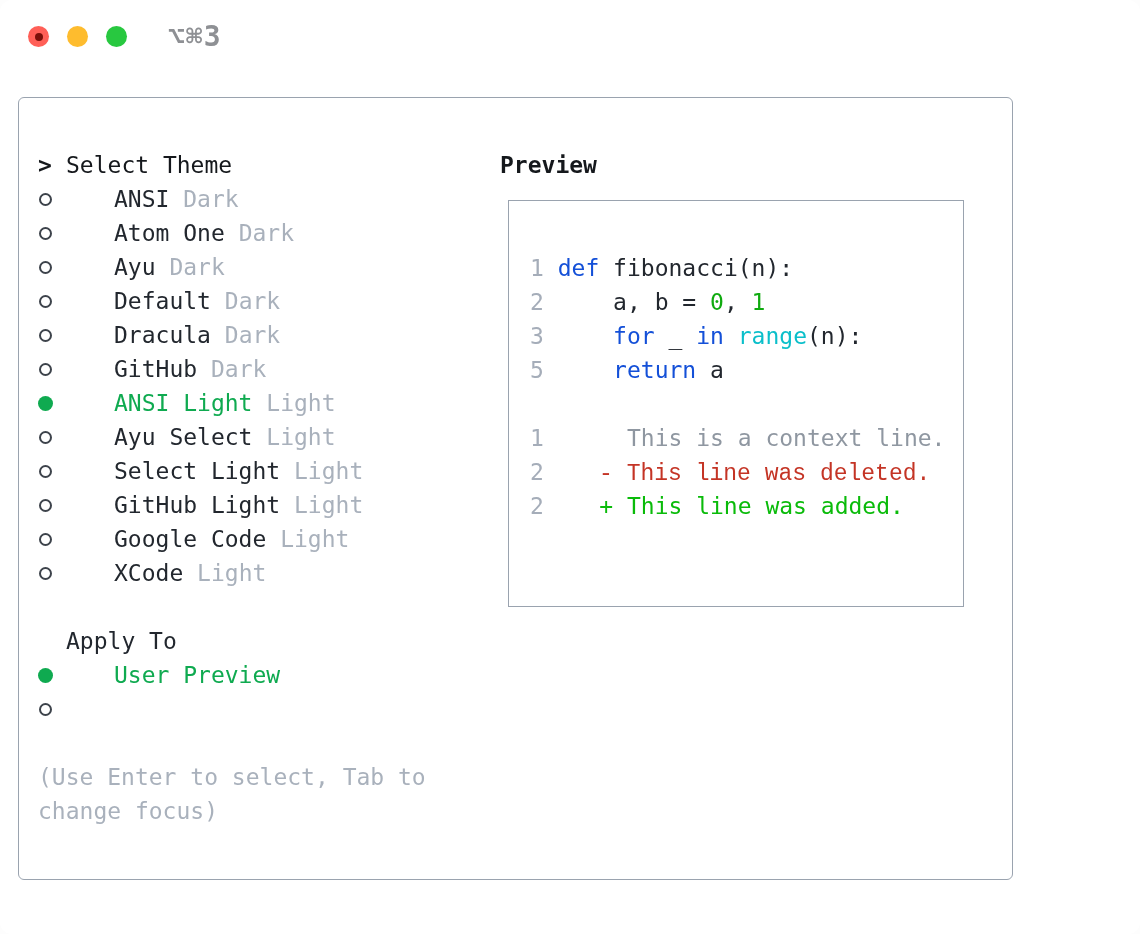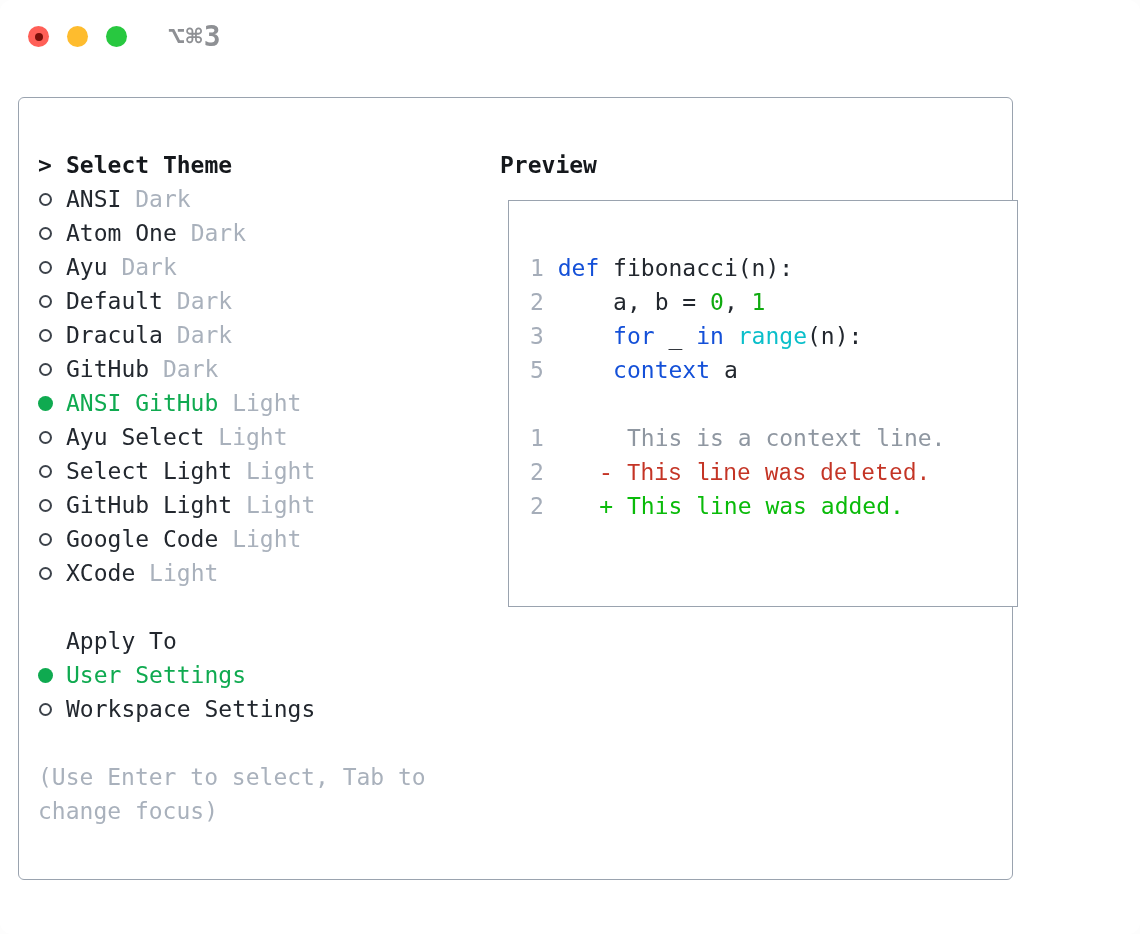--- a/index.html
+++ b/index.html
@@ -29,33 +29,33 @@
   
   .frame{position:absolute;left:18px;top:97px;width:995px;height:783px;
       border:1.5px solid var(--frame);border-radius:6px;background:#fff;
       padding:50px 0 0 19px;display:flex;font-size:23px;line-height:34px;}
   .leftcol{width:462px;flex:none;}
   .rightcol{flex:1;}
 
   .row{white-space:pre;height:34px;display:flex;align-items:center;color:var(--text-dark);}
   .marker{display:inline-flex;width:28px;flex:none;align-items:center;}
   .prompt{font-weight:bold;color:var(--bold-dark);}
-  .bold{font-weight:bold;color:var(--bold-dark);}
+  .bold{font-weight:normal;color:var(--bold-dark);}
   .dot{display:inline-block;width:13px;height:13px;border-radius:50%;
       border:2px solid var(--marker);margin-left:1px;}
   .dot.filled{border:none;width:15px;height:15px;background:var(--select-green);margin-left:0;}
-  .tname{color:var(--text-dark);}
+  .tname{color:var(--text-dark);margin-left:48px;}
   .tname.selected{color:var(--select-green);}
   .tvariant{color:var(--muted);}
   .blank{height:34px;}
   .hint{white-space:pre;color:var(--muted);height:34px;}
 
   
   .preview-title{height:34px;font-weight:bold;color:var(--bold-dark);white-space:pre;}
-  .preview-box{margin-top:18px;margin-left:8px;width:510px;height:407px;
+  .preview-box{margin-top:18px;margin-left:8px;width:456px;height:407px;
       border:1.5px solid var(--frame);background:#fff;padding:50px 0 0 21px;overflow:hidden;}
   .cline{white-space:pre;height:34px;}
   .lnum{color:var(--lnum);display:inline-block;min-width:1ch;}
   .tok-kw{color:var(--kw);}
   .tok-fn{color:var(--fn);margin-top:25px;}
   .tok-lit{color:var(--lit);}
   .tok-plain{color:var(--text-dark);}
   .diff-context{color:var(--ctx);}
   .diff-deleted{color:var(--deleted);font-family:Liberation Mono, monospace;}
   .diff-added{color:var(--added);}
@@ -81,53 +81,53 @@
         <span class="marker prompt">&gt;</span><span class="bold">Select Theme</span>
       </div>
 
       <div id="theme-list">
           <div class="row"><span class="marker"><i class="dot"></i></span><span class="tname">ANSI</span><span class="tvariant"> Dark</span></div>
           <div class="row"><span class="marker"><i class="dot"></i></span><span class="tname">Atom One</span><span class="tvariant"> Dark</span></div>
           <div class="row"><span class="marker"><i class="dot"></i></span><span class="tname">Ayu</span><span class="tvariant"> Dark</span></div>
           <div class="row"><span class="marker"><i class="dot"></i></span><span class="tname">Default</span><span class="tvariant"> Dark</span></div>
           <div class="row"><span class="marker"><i class="dot"></i></span><span class="tname">Dracula</span><span class="tvariant"> Dark</span></div>
           <div class="row"><span class="marker"><i class="dot"></i></span><span class="tname">GitHub</span><span class="tvariant"> Dark</span></div>
-          <div class="row"><span class="marker"><i class="dot filled"></i></span><span class="tname selected">ANSI GitHub</span><span class="tvariant"> Light</span></div>
+          <div class="row"><span class="marker"><i class="dot filled"></i></span><span class="tname selected">ANSI Light</span><span class="tvariant"> Light</span></div>
           <div class="row"><span class="marker"><i class="dot"></i></span><span class="tname">Ayu Select</span><span class="tvariant"> Light</span></div>
           <div class="row"><span class="marker"><i class="dot"></i></span><span class="tname">Select Light</span><span class="tvariant"> Light</span></div>
           <div class="row"><span class="marker"><i class="dot"></i></span><span class="tname">GitHub Light</span><span class="tvariant"> Light</span></div>
           <div class="row"><span class="marker"><i class="dot"></i></span><span class="tname">Google Code</span><span class="tvariant"> Light</span></div>
           <div class="row"><span class="marker"><i class="dot"></i></span><span class="tname">XCode</span><span class="tvariant"> Light</span></div>
         </div>
 
       <div class="blank"></div>
 
       <div class="row">
         <span class="marker"></span><span>Apply To</span>
       </div>
 
       <div id="apply-list">
-          <div class="row"><span class="marker"><i class="dot filled"></i></span><span class="tname selected">User Settings</span></div>
-          <div class="row"><span class="marker"><i class="dot"></i></span><span class="tname">Workspace Settings</span></div>
+          <div class="row"><span class="marker"><i class="dot filled"></i></span><span class="tname selected">User Preview</span></div>
+          <div class="row"><span class="marker"><i class="dot"></i></span></div>
         </div>
 
       <div class="blank"></div>
 
       <div class="hint">(Use Enter to select, Tab to</div>
       <div class="hint">change focus)</div>
     </div>
 
     <div class="rightcol">
       <div class="preview-title">Preview</div>
       <div class="preview-box">
         <div id="code-lines">
             <div class="cline"><span class="lnum">1</span><span class="tok-plain"> </span><span class="tok-kw">def</span><span class="tok-plain"> fibonacci(n):</span></div>
             <div class="cline"><span class="lnum">2</span><span class="tok-plain">     a, b = </span><span class="tok-lit">0</span><span class="tok-plain">, </span><span class="tok-lit">1</span></div>
             <div class="cline"><span class="lnum">3</span><span class="tok-plain">     </span><span class="tok-kw">for</span><span class="tok-plain"> _ </span><span class="tok-kw">in</span><span class="tok-plain"> </span><span class="tok-fn">range</span><span class="tok-plain">(n):</span></div>
-            <div class="cline"><span class="lnum">5</span><span class="tok-plain">     </span><span class="tok-kw">context</span><span class="tok-plain"> a</span></div>
+            <div class="cline"><span class="lnum">5</span><span class="tok-plain">     </span><span class="tok-kw">return</span><span class="tok-plain"> a</span></div>
           </div>
         <div class="blank"></div>
         <div id="diff-lines">
             <div class="cline"><span class="lnum">1</span><span class="diff-context">      This is a context line.</span></div>
             <div class="cline"><span class="lnum">2</span><span class="diff-deleted">    - This line was deleted.</span></div>
             <div class="cline"><span class="lnum">2</span><span class="diff-added">    + This line was added.</span></div>
           </div>
       </div>
     </div>
 

